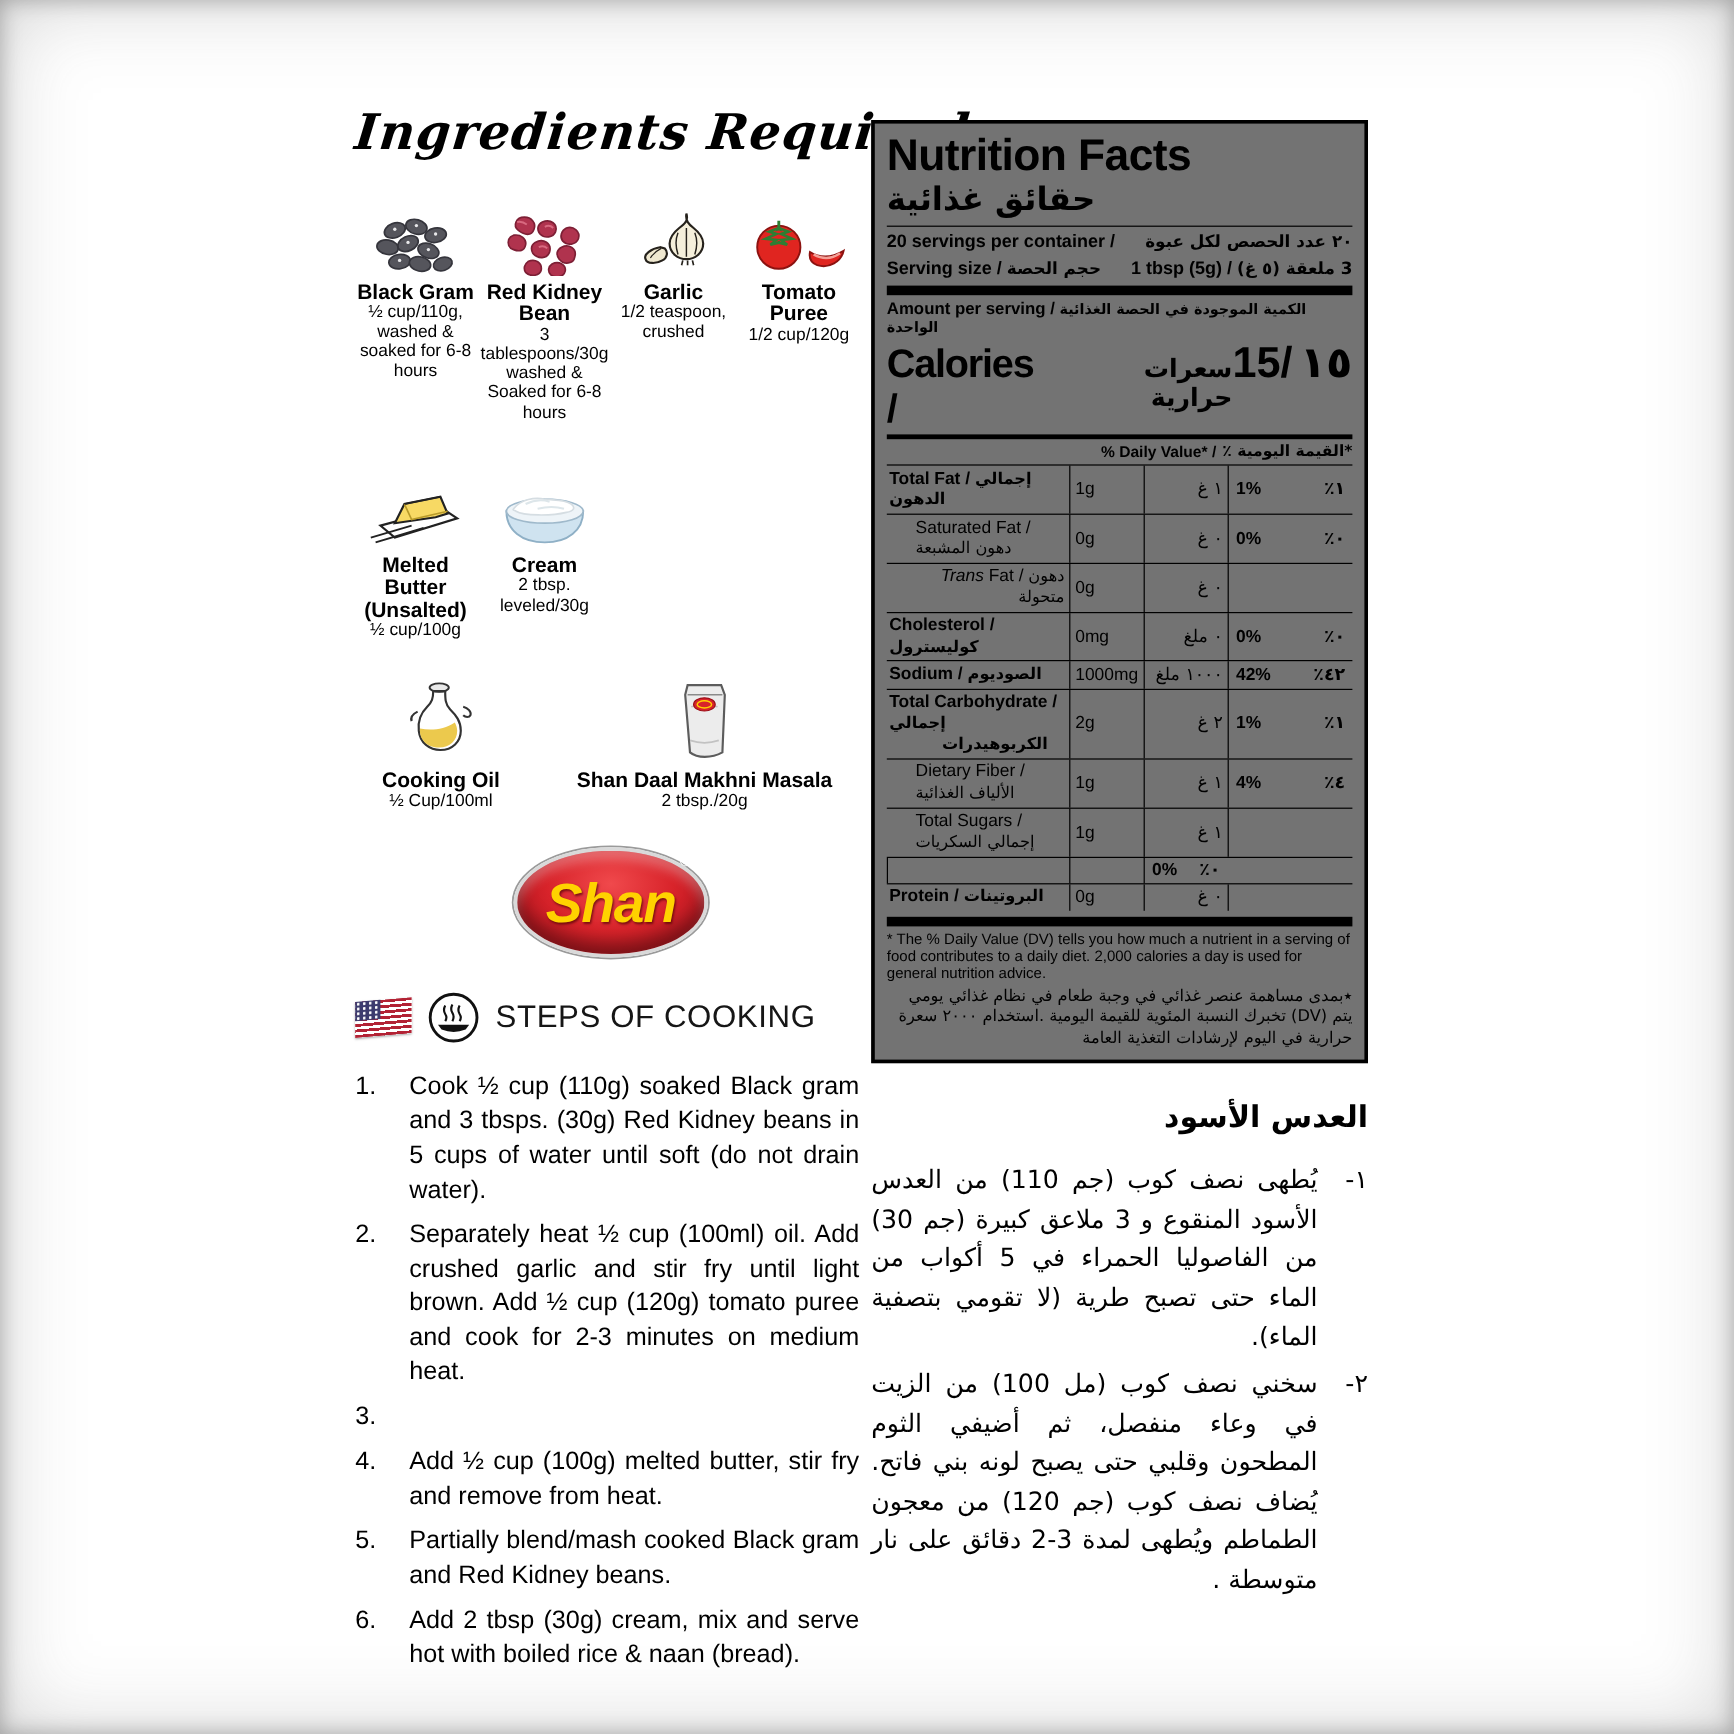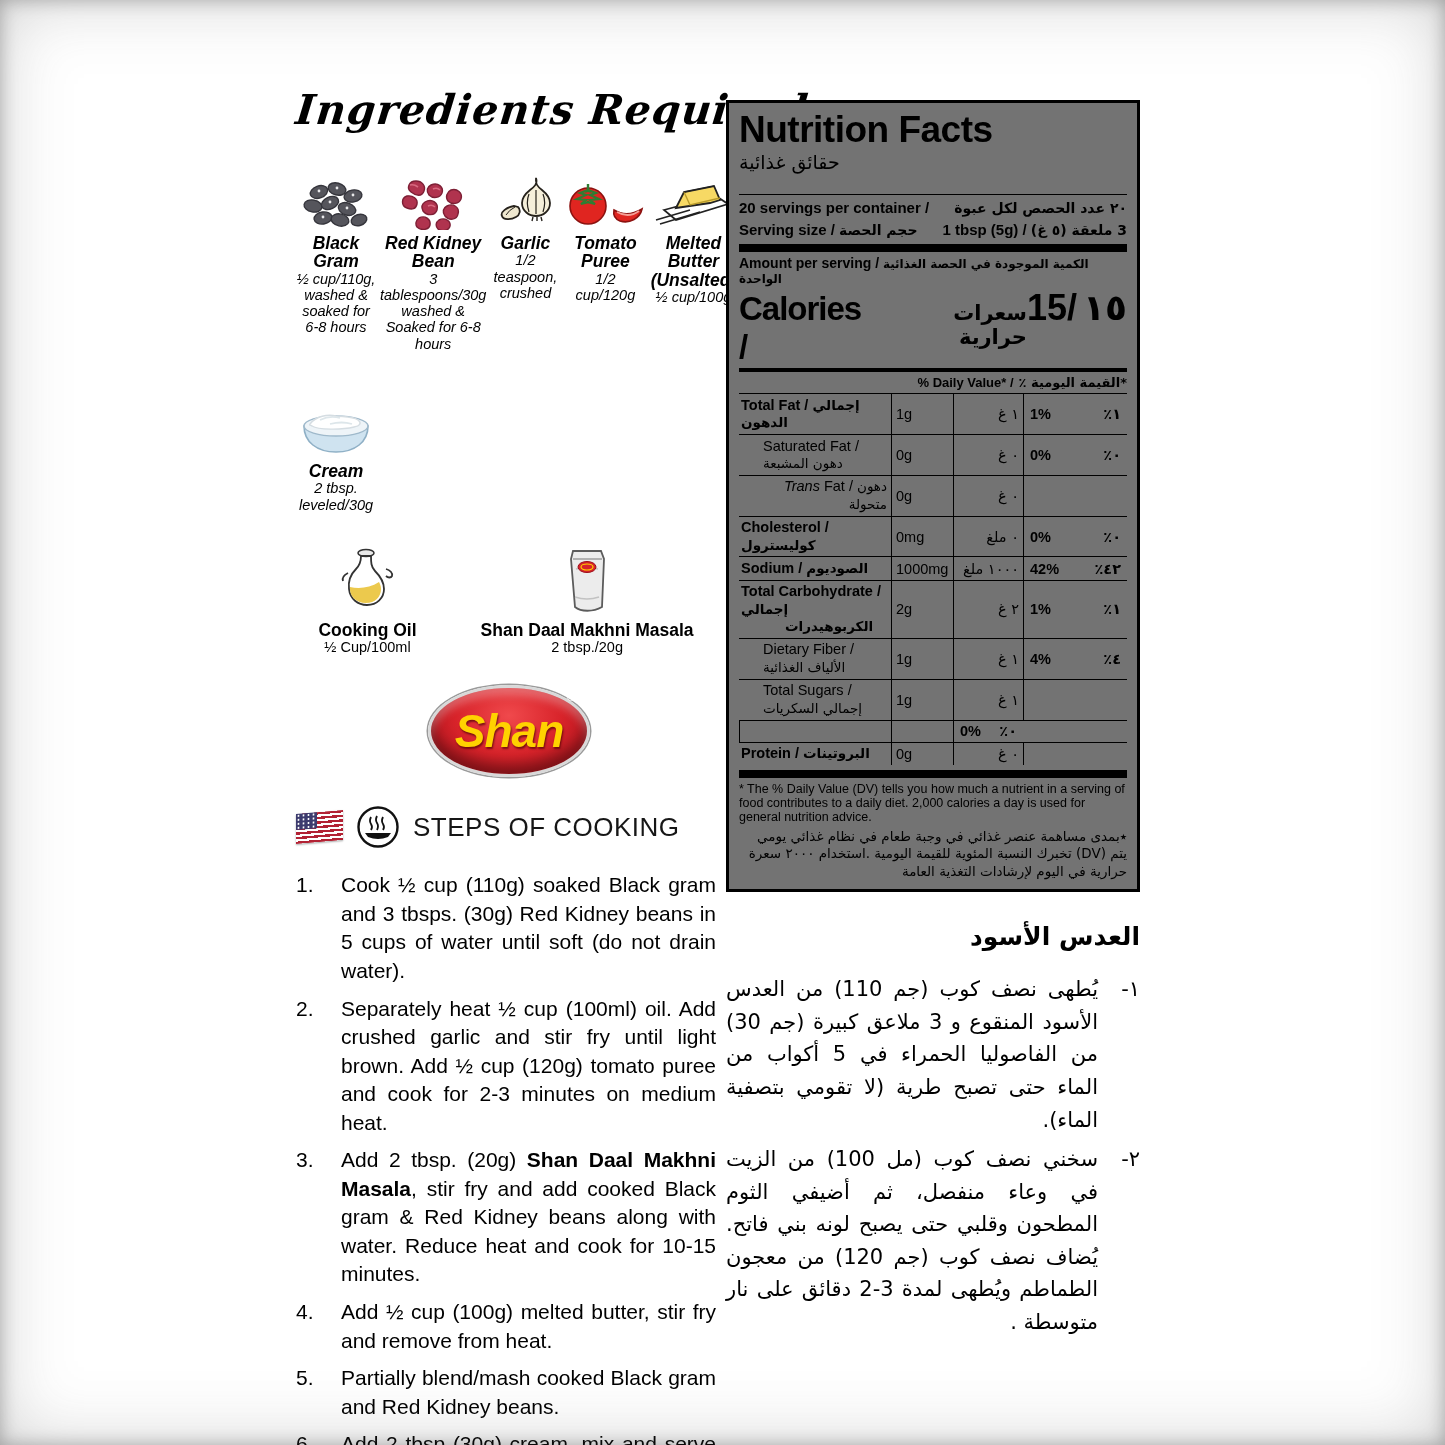--- a/index.html
+++ b/index.html
@@ -6,21 +6,21 @@
   body{width:1445px;height:1445px;background:#fff;position:relative;overflow:hidden;
        font-family:"Liberation Sans",sans-serif;color:#000;}
   .vignette{position:absolute;inset:0;pointer-events:none;z-index:50;
        box-shadow:inset 0 0 18px rgba(0,0,0,.28), inset 0 0 70px rgba(90,90,90,.28);}
   .col-left{position:absolute;left:296px;top:86px;width:420px;}
   .col-right{position:absolute;left:726px;top:100px;width:414px;}
 
   
   .script-title{font-family:"DejaVu Serif",serif;font-style:italic;font-weight:700;
        font-size:41px;text-align:center;transform:skewX(-6deg);letter-spacing:1px;white-space:nowrap;}
-  .ing-grid{display:grid;grid-template-columns:repeat(5,1fr);margin-top:26px;row-gap:36px;column-gap:4px;font-style:italic;}
+  .ing-grid{display:grid;grid-template-columns:repeat(4,1fr);margin-top:26px;row-gap:36px;column-gap:4px;}
   .ing-row3{display:flex;justify-content:center;gap:64px;margin-top:34px;}
   .ing-item{display:flex;flex-direction:column;align-items:center;text-align:center;}
   .ing-icon{height:70px;display:flex;align-items:flex-end;justify-content:center;margin-bottom:4px;}
   .ing-name{font-weight:bold;font-size:17.5px;line-height:1.05;}
   .ing-detail{font-size:14.5px;line-height:1.12;}
   .logo-wrap{margin:30px auto 0;width:156px;position:relative;}
   .logo-oval{width:156px;height:86px;border-radius:50%;
        background:radial-gradient(ellipse at 50% 32%, #f0494c 0%, #d8232a 48%, #9d0f19 100%);
        border:3px solid #d9d9d9;box-shadow:0 0 0 1.5px #9a9a9a, inset 0 -10px 14px rgba(0,0,0,.35),
        inset 0 7px 9px rgba(255,255,255,.3);display:flex;align-items:center;justify-content:center;}
@@ -37,21 +37,21 @@
   .steps-en{margin-top:22px;font-size:21px;line-height:1.36;}
   .step-row{display:flex;margin-bottom:9px;}
   .step-num{width:45px;flex:none;}
   .step-text{flex:1;text-align:justify;}
   .step-text b{font-weight:bold;}
 
   
   .ar{font-family:"DejaVu Sans",sans-serif;}
   .nfp{border:3px solid #000;padding:8px 10px 9px;background:#737373;}
   .nfp-title{font-size:37px;font-weight:bold;letter-spacing:-.5px;line-height:1;}
-  .nfp-title-ar{font-size:19px;font-weight:normal;margin:3px 0 21px;}
+  .nfp-title-ar{font-size:27px;font-weight:bold;margin:3px 0 6px;}
   .nfp-rule{border-top:1.5px solid #000;}
   .serv-line{display:flex;justify-content:space-between;align-items:baseline;
        font-size:15px;font-weight:bold;margin-top:4px;line-height:1.2;}
   .serv-line .ar{font-size:14px;}
   .bar8{height:8px;background:#000;margin-top:5px;}
   .bar4{height:4.5px;background:#000;margin-top:2px;}
   .amount-line{font-size:14px;font-weight:bold;margin-top:4px;line-height:1.1;}
   .amount-line .ar{font-size:12px;}
   .cal-row{display:flex;justify-content:space-between;align-items:baseline;margin-top:0;}
   .cal-left{display:flex;align-items:baseline;gap:8px;}
@@ -265,21 +265,20 @@
       <div class="step-row">
         <span class="step-num">1.</span>
         <div class="step-text"><span>Cook ½ cup (110g) soaked Black gram and 3 tbsps. (30g) Red Kidney beans in 5 cups of water until soft (do not drain water).</span></div>
       </div>
       <div class="step-row">
         <span class="step-num">2.</span>
         <div class="step-text"><span>Separately heat ½ cup (100ml) oil. Add crushed garlic and stir fry until light brown. Add ½ cup (120g) tomato puree and cook for 2-3 minutes on medium heat.</span></div>
       </div>
       <div class="step-row">
         <span class="step-num">3.</span>
-        <div class="step-text"><span>Add 2 tbsp. (20g) </span><b>Shan Daal Makhni Masala</b><span>, stir fry and add cooked Black gram &amp; Red Kidney beans along with water. Reduce heat and cook for 10-15 minutes.</span></div>
       </div>
       <div class="step-row">
         <span class="step-num">4.</span>
         <div class="step-text"><span>Add ½ cup (100g) melted butter, stir fry and remove from heat.</span></div>
       </div>
       <div class="step-row">
         <span class="step-num">5.</span>
         <div class="step-text"><span>Partially blend/mash cooked Black gram and Red Kidney beans.</span></div>
       </div>
       <div class="step-row">

